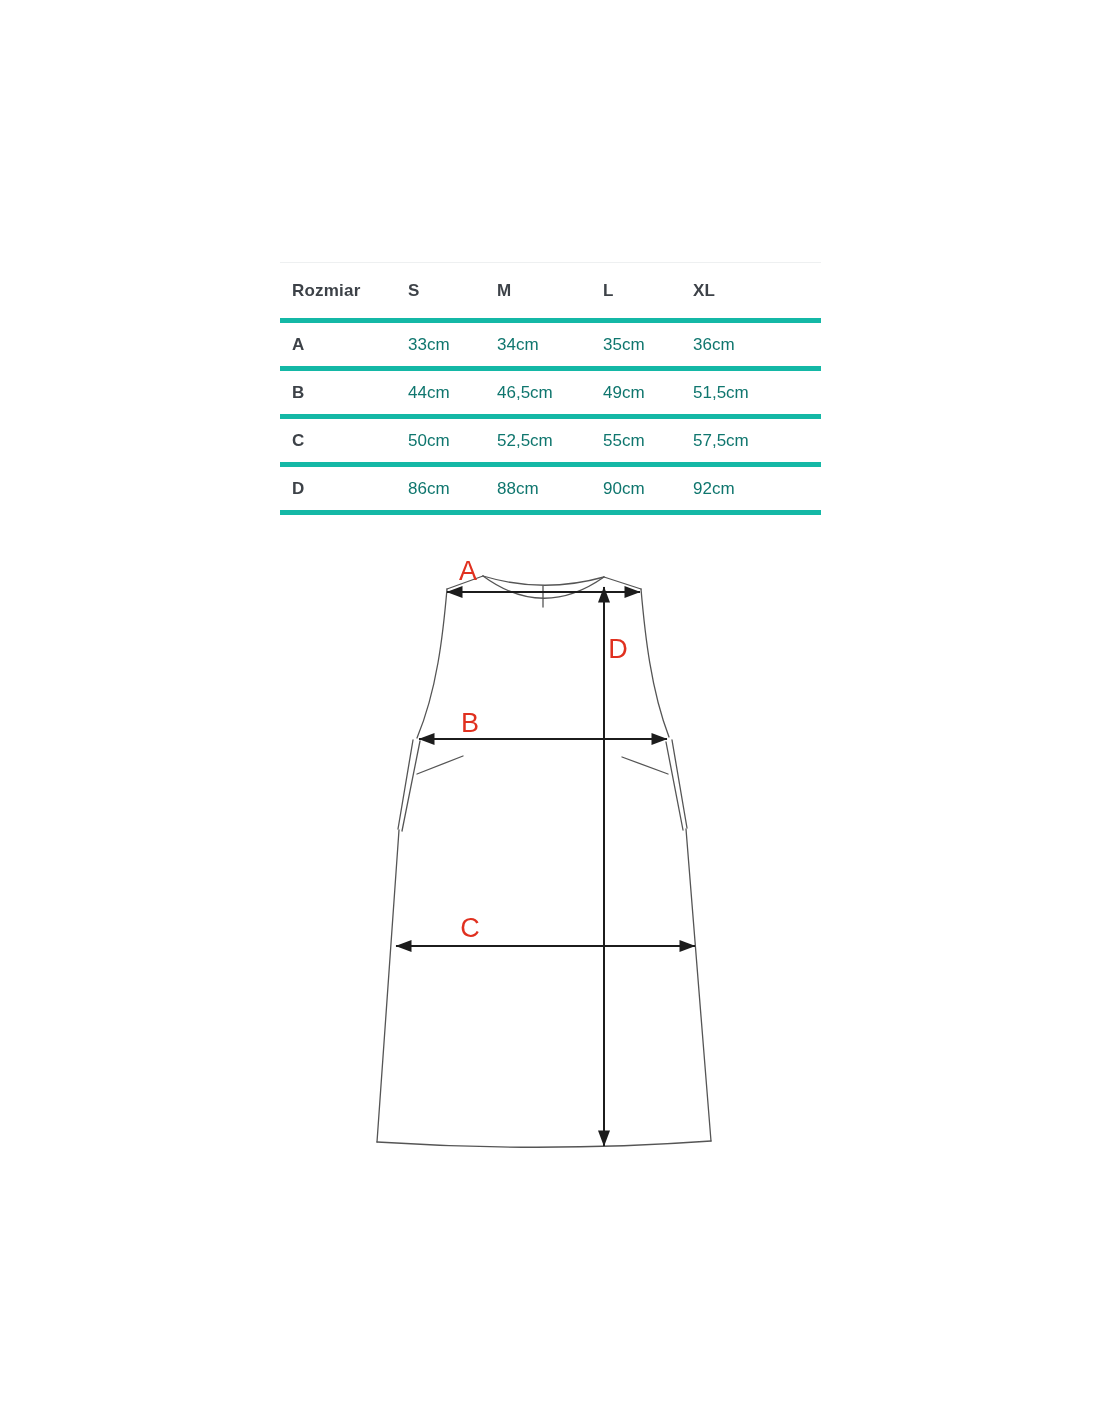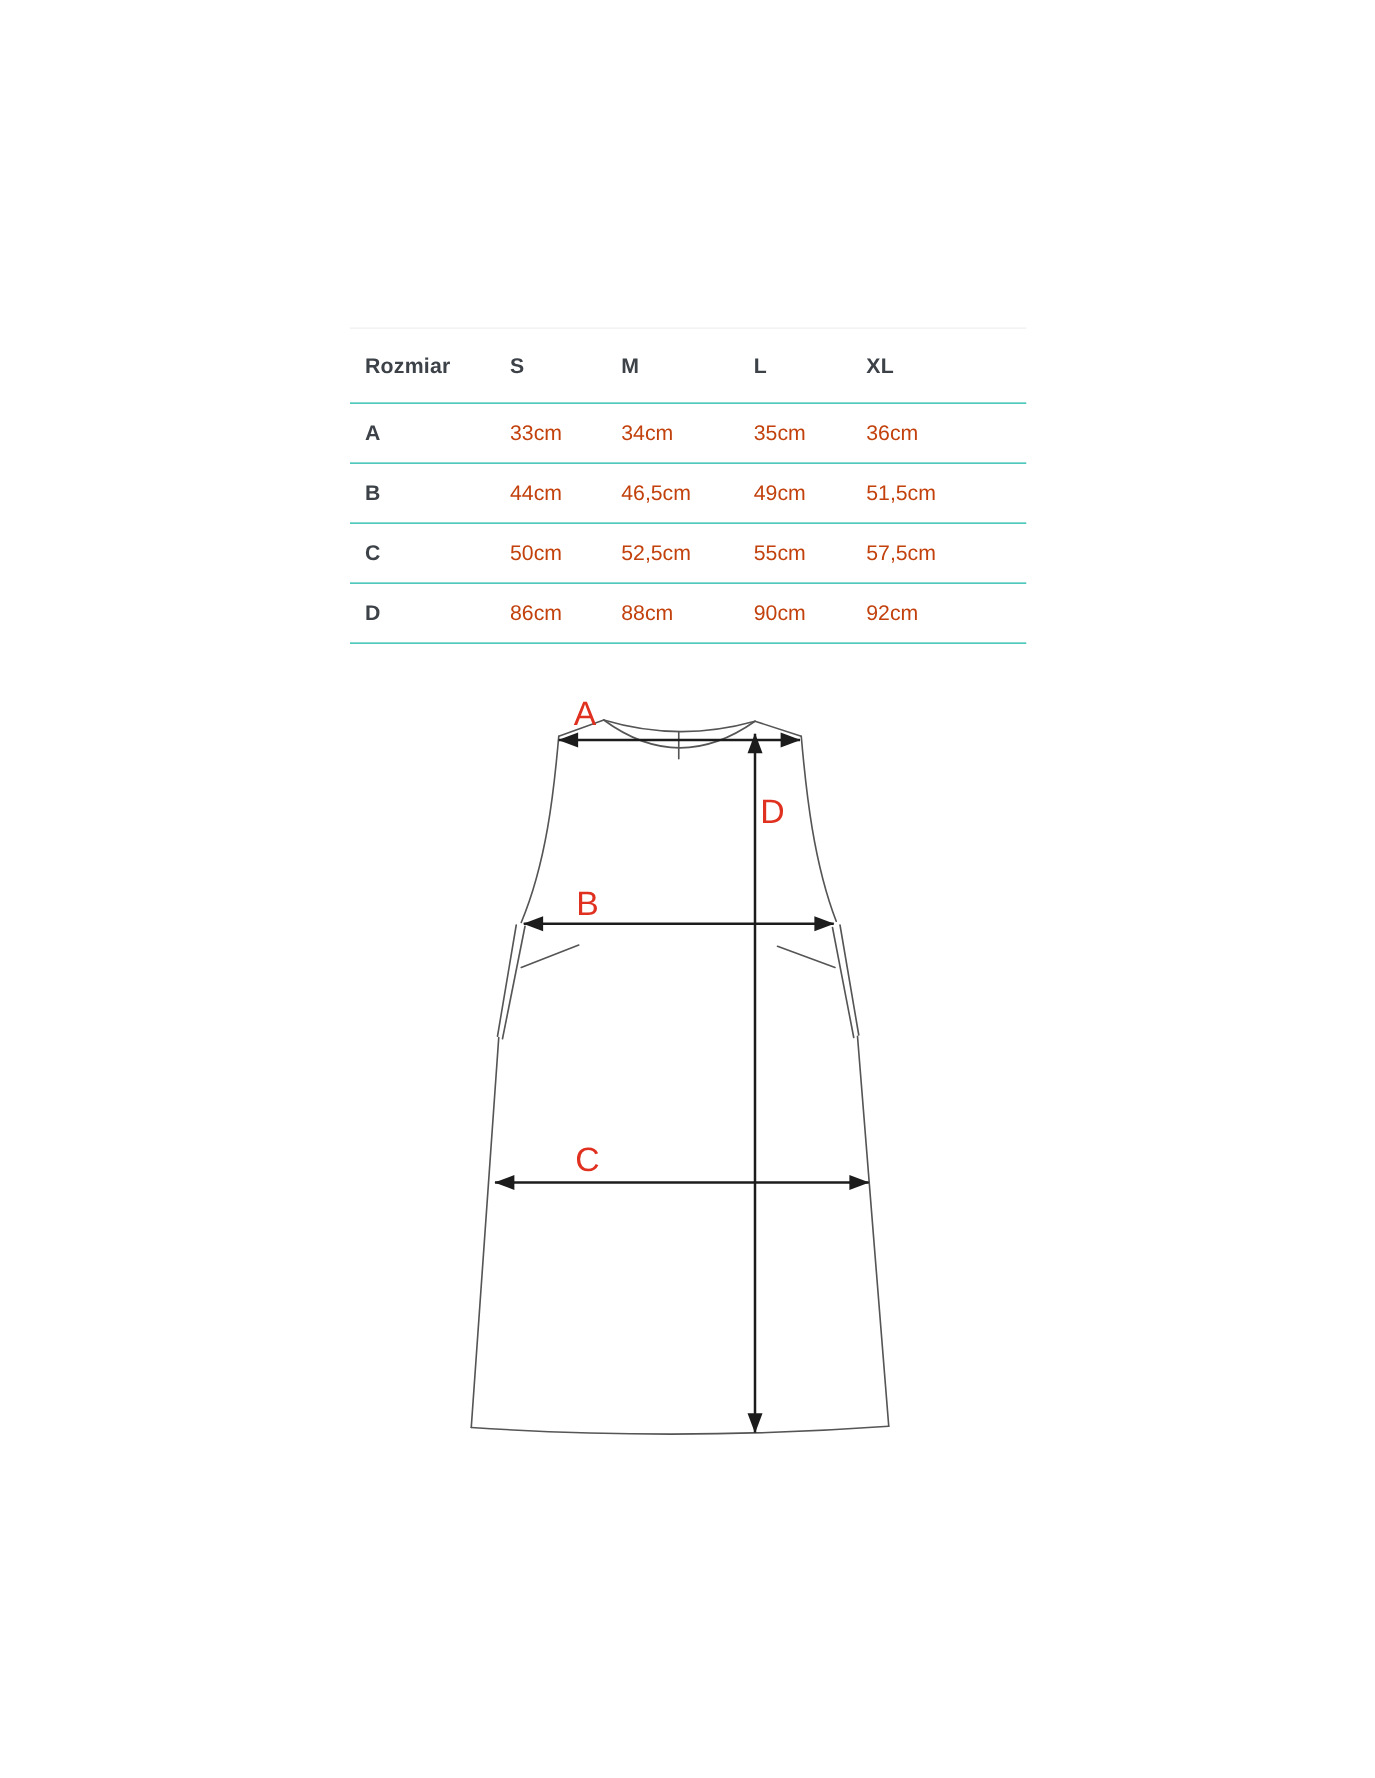--- a/index.html
+++ b/index.html
@@ -19,32 +19,32 @@
     width:541px;
     border-top:1px solid #eef0f1;
   }
   .trow {
     display:grid;
     grid-template-columns:116px 89px 106px 90px auto;
     align-items:center;
     height:48px;
     padding-left:12px;
     box-sizing:border-box;
-    border-bottom:1px solid #14b8a6;
+    border-bottom:5px solid #14b8a6;
   }
   .trow.thead { height:60px; }
   .tcell { white-space:nowrap; }
   .th {
     font-weight:bold;
     color:#3d4248;
     font-size:17px;
     letter-spacing:0.2px;
   }
   .td {
-    color:#c2410c;
+    color:#0f766e;
     font-size:17px;
   }
 
   
   .dress-svg { position:absolute; left:340px; top:550px; }
   .outline {
     fill:none;
     stroke:#555555;
     stroke-width:1.3;
     stroke-linecap:round;

